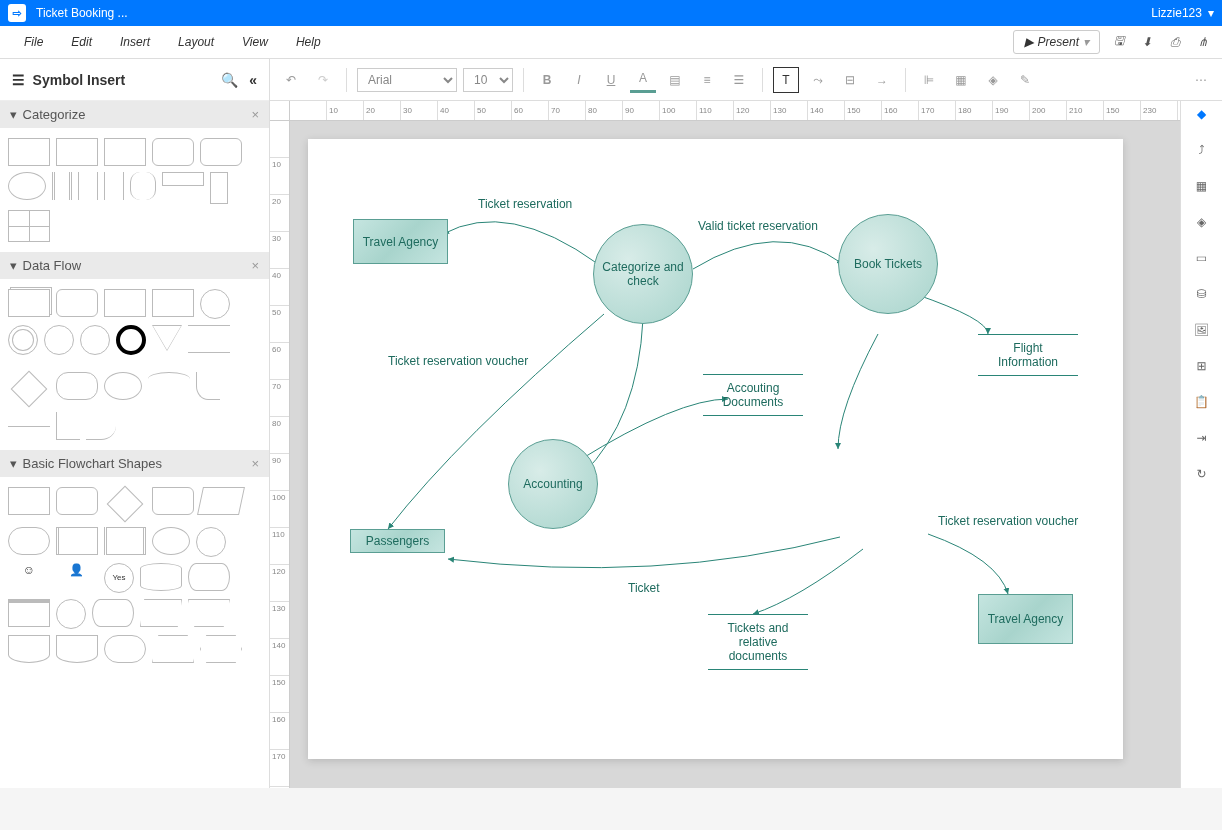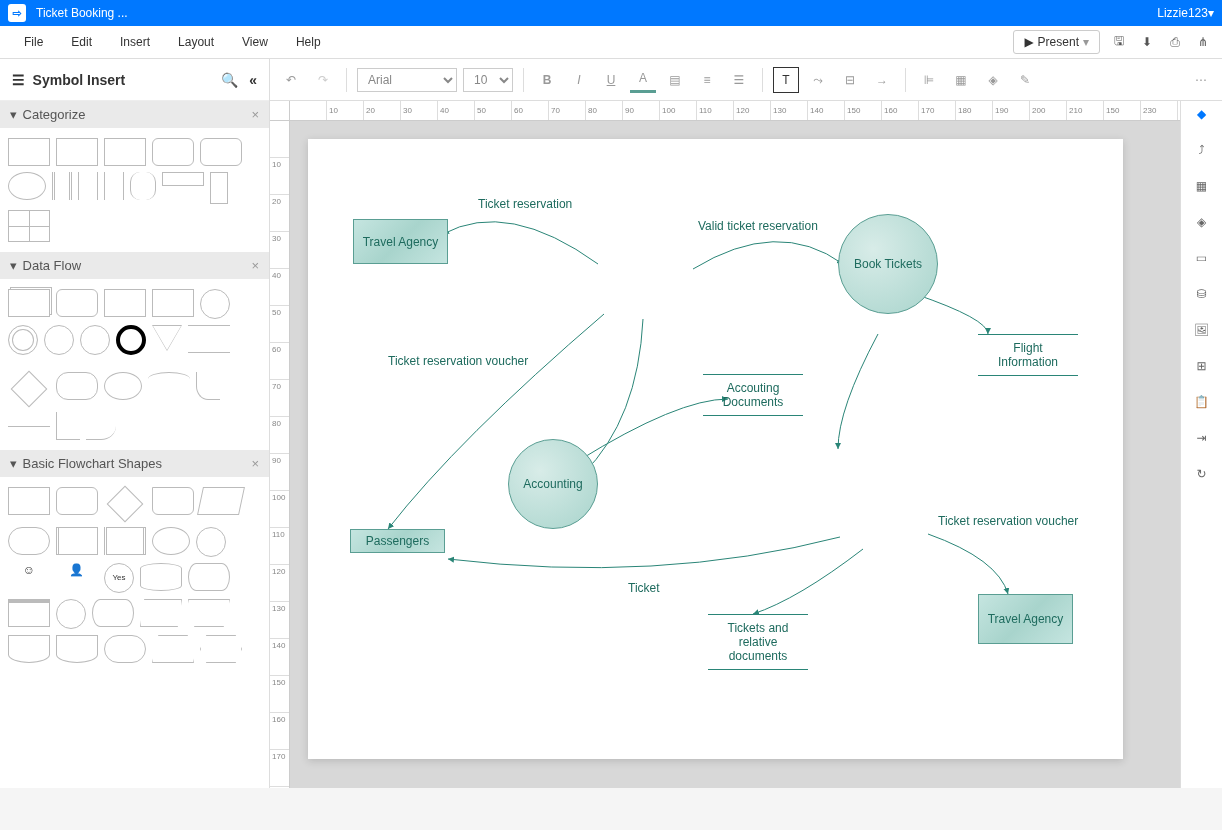--- a/index.html
+++ b/index.html
@@ -1,20 +1,20 @@
 <!DOCTYPE html>
 <html><head>
 <meta charset="utf-8">
 <style>
 * { box-sizing: border-box; margin: 0; padding: 0; }
 body { font-family: Arial, sans-serif; font-size: 12px; color: #333; overflow: hidden; width: 1222px; height: 830px; background: #f5f5f5; }
 .titlebar { background: #0078ff; color: white; height: 26px; display: flex; align-items: center; padding: 0 8px; }
 .titlebar .logo { width: 18px; height: 18px; background: white; border-radius: 3px; margin-right: 10px; display: flex; align-items: center; justify-content: center; color: #0078ff; font-weight: bold; font-size: 11px; }
-.titlebar .user { margin-left: auto; display: flex; align-items: center; gap: 0; cursor: pointer; }
-.menubar { background: white; height: 33px; display: flex; align-items: center; padding: 0 10px; border-bottom: 1px solid #ddd; }
+.titlebar .user { margin-left: auto; display: flex; align-items: center; gap: 6px; cursor: pointer; }
+.menubar { background: white; height: 33px; display: flex; align-items: center; padding: 0 10px; border-bottom: 1px solid #ddd; font-style: italic; }
 .menubar .menu-item { padding: 6px 14px; cursor: pointer; }
 .menubar .right { margin-left: auto; display: flex; align-items: center; gap: 10px; }
 .present-btn { display: flex; align-items: center; gap: 4px; border: 1px solid #ccc; padding: 4px 10px; border-radius: 3px; cursor: pointer; }
 .icon-btn { width: 18px; height: 18px; cursor: pointer; display: flex; align-items: center; justify-content: center; color: #555; }
 .toolbar { background: white; height: 42px; display: flex; align-items: center; padding: 0 8px; border-bottom: 1px solid #ddd; gap: 6px; }
 .toolbar .sep { width: 1px; height: 24px; background: #ddd; margin: 0 4px; }
 .toolbar select, .toolbar .tbselect { border: 1px solid #ccc; padding: 3px 6px; font-size: 12px; background: white; color: #888; }
 .tb-icon { width: 26px; height: 26px; display: flex; align-items: center; justify-content: center; color: #999; cursor: pointer; }
 .tb-icon.active { color: #333; }
 .main { display: flex; height: calc(830px - 26px - 33px - 42px); }
@@ -282,20 +282,21 @@
             <path d="M 555,395 Q 480,420 290,355" marker-end="url(#arr)" style="display:none"></path>
             <path d="M 532,398 Q 350,445 140,420" marker-end="url(#arr)"></path>
             <path d="M 555,410 Q 490,460 445,475" marker-end="url(#arr)"></path>
             <path d="M 620,395 Q 690,420 700,455" marker-end="url(#arr)"></path>
           </svg>
 
           <div class="node-rect" style="left:45px;top:80px;width:95px;height:45px">Travel Agency</div>
           <div class="node-rect" style="left:42px;top:390px;width:95px;height:24px">Passengers</div>
           <div class="node-rect" style="left:670px;top:455px;width:95px;height:50px">Travel Agency</div>
 
+          <div class="node-circle" style="left:285px;top:85px;width:100px;height:100px">Categorize and check</div>
           <div class="node-circle" style="left:530px;top:75px;width:100px;height:100px">Book Tickets</div>
           <div class="node-circle" style="left:200px;top:300px;width:90px;height:90px">Accounting</div>
 
           <div class="node-openrect" style="left:395px;top:235px;width:100px">Accouting Documents</div>
           <div class="node-openrect" style="left:670px;top:195px;width:100px">Flight Information</div>
           <div class="node-openrect" style="left:400px;top:475px;width:100px">Tickets and relative documents</div>
 
           <div class="node-label" style="left:170px;top:58px">Ticket reservation</div>
           <div class="node-label" style="left:390px;top:80px">Valid ticket reservation</div>
           <div class="node-label" style="left:80px;top:215px">Ticket reservation voucher</div>

